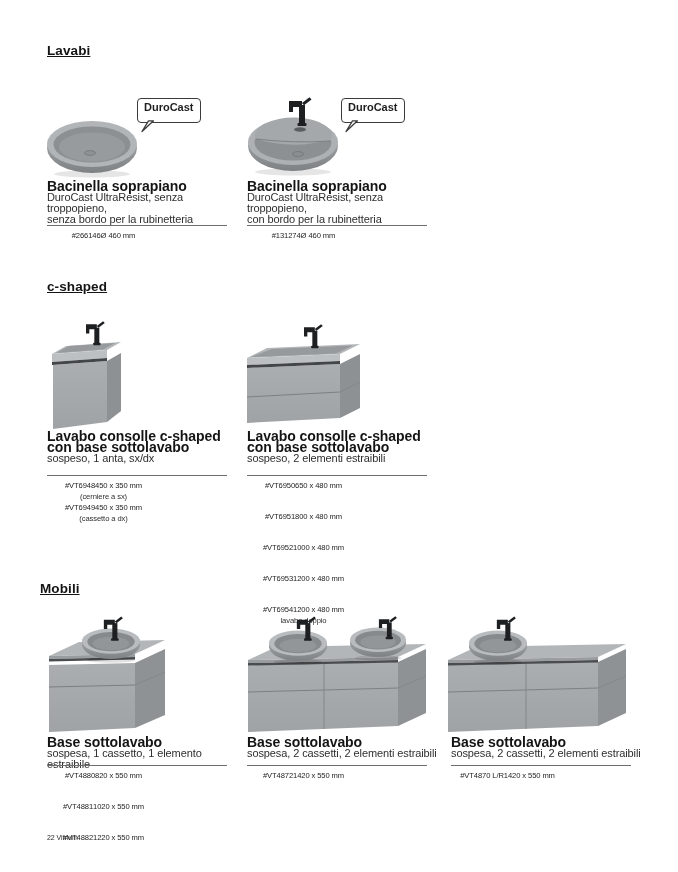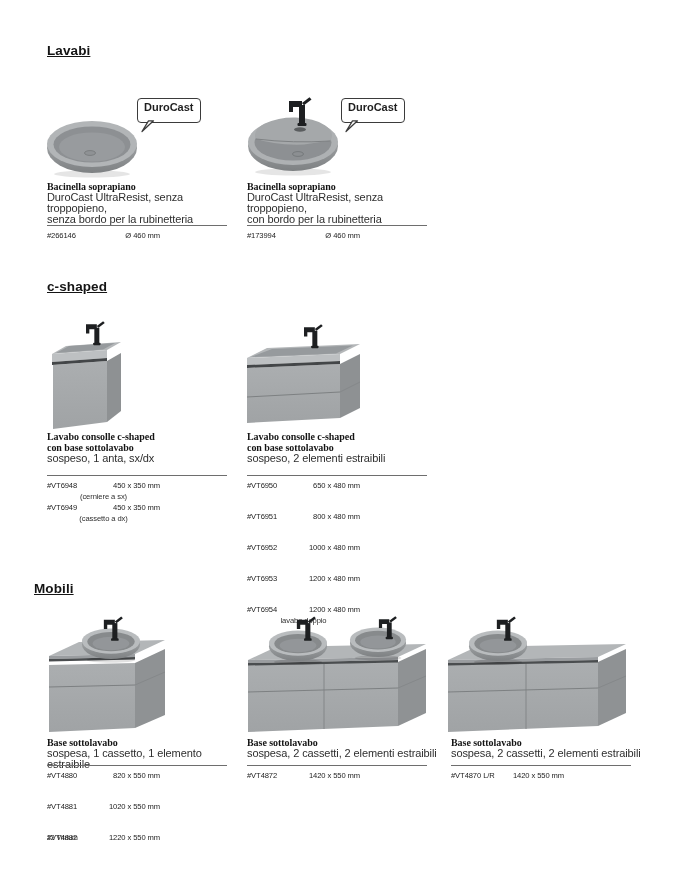--- a/index.html
+++ b/index.html
@@ -9,26 +9,26 @@
 
   .sec-title { position:absolute; font-size:13.5px; font-weight:bold; letter-spacing:.1px; color:#141414; line-height:14px;text-decoration:underline; }
 
   .illus { position:absolute; }
 
   .badge { position:absolute; background:#ffffff; border:1.4px solid #3b3b3b; border-radius:4px;
            padding:3px 6px 9px; font-size:11px; font-weight:bold; color:#1e1e1e; line-height:1; z-index:3; }
   .badge .tail { position:absolute; left:2px; top:100%; margin-top:-2.5px; }
 
   .pinfo { position:absolute; width:192px; }
-  .pname { font-size:10px; font-weight:bold; line-height:11px; color:#141414; letter-spacing:-.05px;font-family:Liberation Serif, serif; }
+  .pname { font-size:14px; font-weight:bold; line-height:11px; color:#141414; letter-spacing:-.05px; }
   .pdesc { font-size:11px; line-height:11px; color:#2e2e2e; letter-spacing:-.1px; }
 
   .spec { position:absolute; width:180px; border-top:1px solid #6e6e6e; padding-top:4px;
           font-size:7.6px; color:#232323; letter-spacing:-.1px; }
-  .srow { display:flex; justify-content:space-between; width:113px; line-height:11px; }
+  .srow { display:flex; justify-content:center; width:113px; line-height:11px; }
   .srow.mt { margin-top:20px; }
   .snote { width:113px; text-align:center; line-height:11px; color:#2e2e2e; }
 
   .footer { position:absolute; left:47px; top:833px; font-size:7px; line-height:10px; color:#2a2a2a; letter-spacing:-.05px; }
 </style>
 </head>
 <body>
 
 <svg width="0" height="0" style="position:absolute" aria-hidden="true">
   <defs>
@@ -107,21 +107,21 @@
   </div>
 
   <div class="spec" style="left:47px;top:225px">
     <div class="srow">
       <span>#266146</span>
       <span>Ø 460 mm</span>
     </div>
   </div>
   <div class="spec" style="left:247px;top:225px">
     <div class="srow">
-      <span>#173994</span>
+      <span>#131274</span>
       <span>Ø 460 mm</span>
     </div>
   </div>
 
   <h2 class="sec-title" style="left:47px;top:280px">c-shaped</h2>
 
   <svg class="illus" style="left:45px;top:318px" width="88" height="112" viewBox="0 0 88 112">
     <polygon points="8,47 62,43 62,104 8,111" fill="url(#g-front)"></polygon>
     <polygon points="62,43 76,35 76,93 62,104" fill="#8e9193"></polygon>
     <polygon points="7,36 62,32 76,24 21,28" fill="#b4b7b9"></polygon>
@@ -184,21 +184,21 @@
       <span>#VT6953</span>
       <span>1200 x 480 mm</span>
     </div>
     <div class="srow mt">
       <span>#VT6954</span>
       <span>1200 x 480 mm</span>
     </div>
     <div class="snote">lavabo doppio</div>
   </div>
 
-  <h2 class="sec-title" style="left:34px;top:582px">Mobili</h2>
+  <h2 class="sec-title" style="left:40px;top:582px">Mobili</h2>
 
   <svg class="illus" style="left:47px;top:616px" width="128" height="118" viewBox="0 0 128 118">
     <polygon points="2,49 88,47 88,112 2,116" fill="url(#g-front)"></polygon>
     <line x1="2" y1="71" x2="88" y2="69" stroke="#7d8082" stroke-width="1"></line>
     <polygon points="88,47 118,33 118,99 88,112" fill="#8f9294"></polygon>
     <line x1="88" y1="69" x2="118" y2="56" stroke="#85888a" stroke-width="1"></line>
     <polygon points="2,40 88,38 118,24 32,26" fill="#b3b6b8"></polygon>
     <polygon points="2,40 88,38 88,41 2,43" fill="#9a9da0"></polygon>
     <polygon points="2,43 88,41 88,43.5 2,45.5" fill="#4a4d4f"></polygon>
     <use href="#sym-vessel" x="34" y="10" width="60" height="37"></use>

